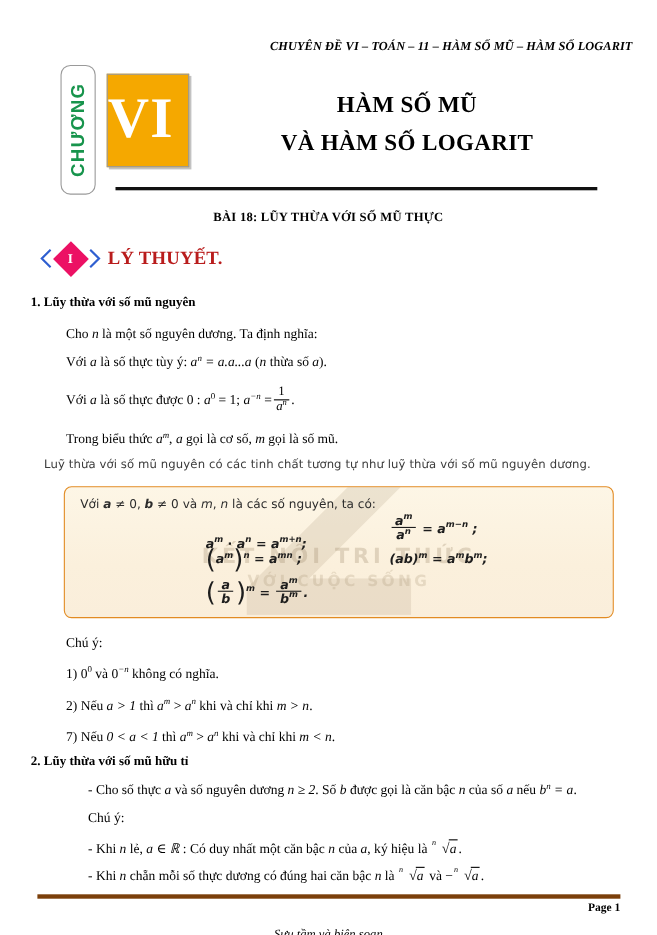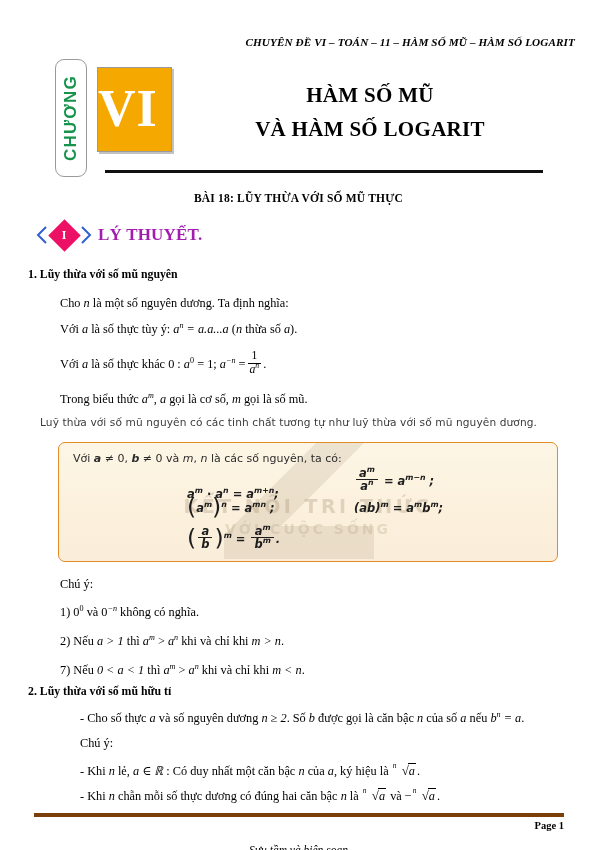--- a/index.html
+++ b/index.html
@@ -175,21 +175,21 @@
     display: flex;
     align-items: center;
     justify-content: center;
     color: #ffffff;
     font-weight: bold;
     font-size: 12px;
     font-family: "Liberation Serif", "DejaVu Serif", serif;
   }
   .sec-title {
     margin-left: 6px;
-    color: #a21caf;
+    color: #b91c1c;
     font-weight: bold;
     font-size: 17px;
     letter-spacing: 0.2px;
     white-space: nowrap;
   }
 
   
   .h-sub {
     position: absolute;
     left: 28px;
@@ -449,21 +449,21 @@
     <i class="v">a</i><sup class="e">n</sup>
     <i class="v">= a.a...a</i>
     <span>(</span><i class="v">n</i>
     <span>thừa số</span>
     <i class="v">a</i><span>).</span>
   </div>
 
   <div class="para" style="top:328px">
     <span>Với</span>
     <i class="v">a</i>
-    <span>là số thực khác</span>
+    <span>là số thực được</span>
     <span>0 :</span>
     <i class="v">a</i><sup class="e up">0</sup>
     <span>= 1;</span>
     <i class="v">a</i><sup class="e">−n</sup>
     <span>=</span><span class="frac"><span class="numr">1</span><span class="den"><i class="v">a</i><sup class="e">n</sup></span></span><span>.</span>
   </div>
 
   <div class="para" style="top:368px">
     <span>Trong biểu thức</span>
     <i class="v">a</i><sup class="e">m</sup><span>,</span>

